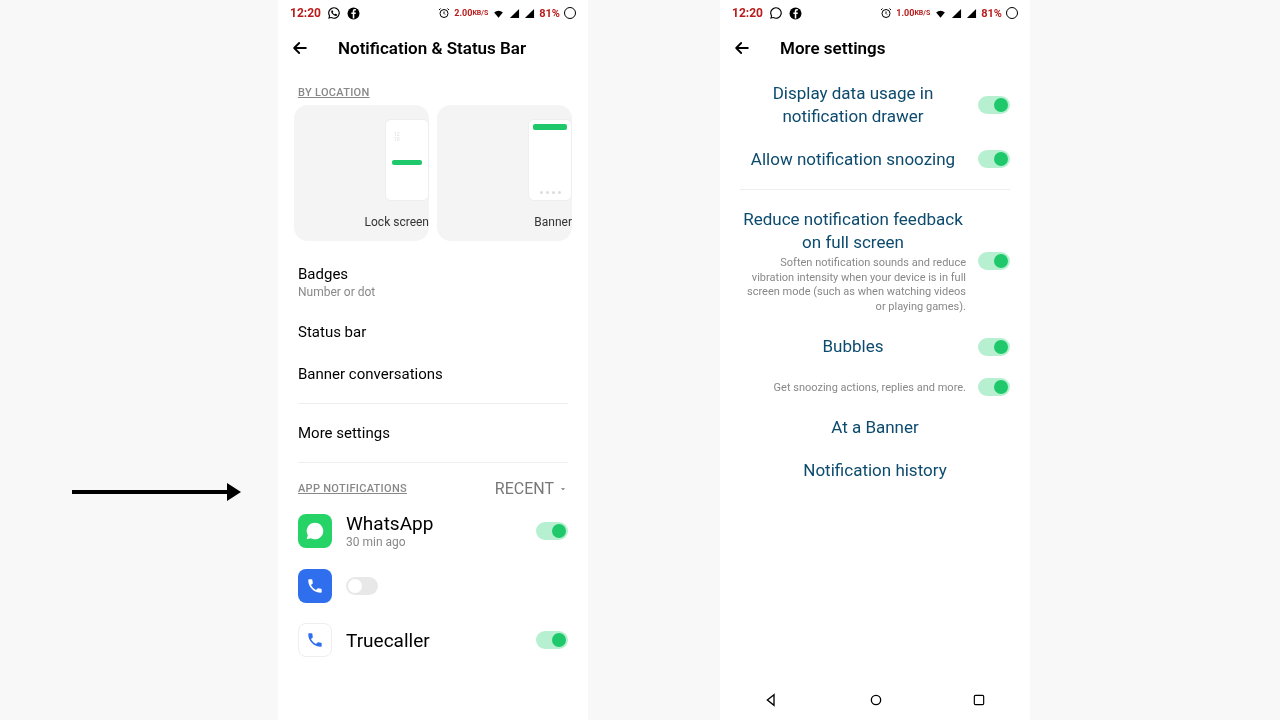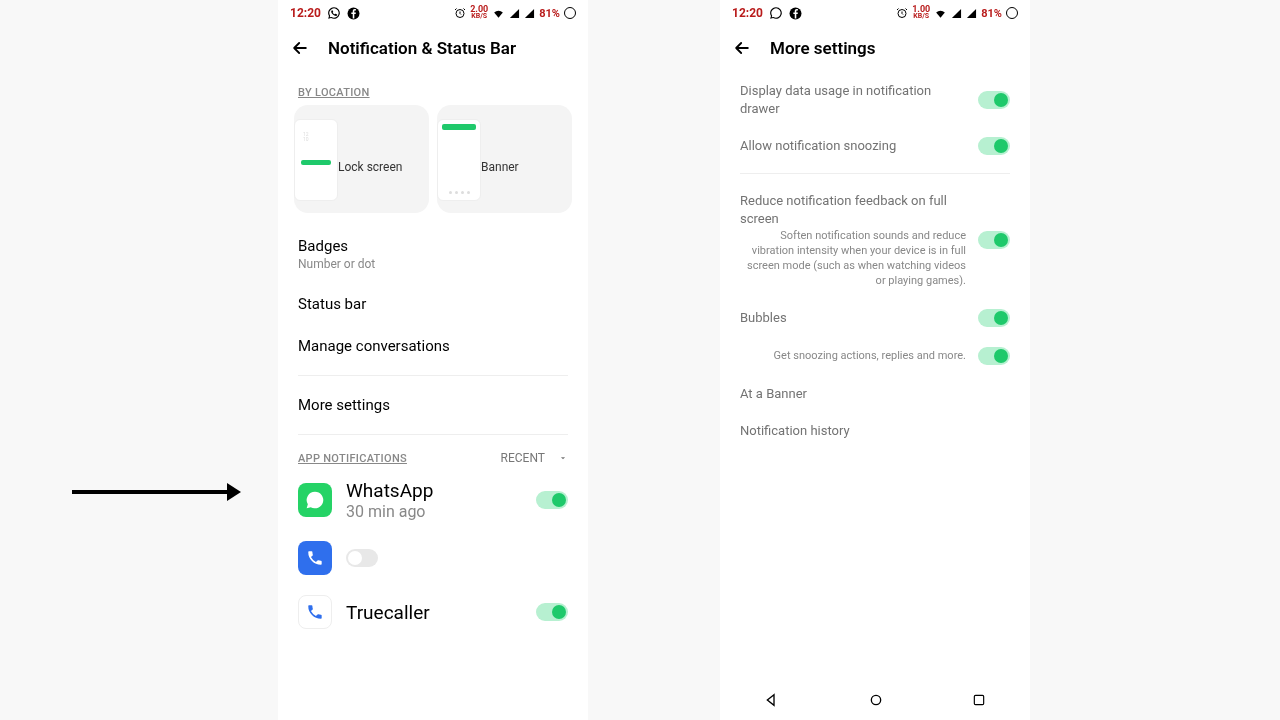--- a/index.html
+++ b/index.html
@@ -3,52 +3,52 @@
 <meta charset="utf-8">
 <style>
 * { box-sizing: border-box; margin: 0; padding: 0; font-family: -apple-system, BlinkMacSystemFont, "Segoe UI", Roboto, Helvetica, Arial, sans-serif; }
 body { width: 1280px; height: 720px; background: #f8f8f8; position: relative; overflow: hidden; }
 .phone { position: absolute; width: 310px; background: #fff; overflow: hidden; }
 .phone1 { left: 278px; top: 0; height: 720px; }
 .phone2 { left: 720px; top: 0; height: 720px; }
 .status-bar { display: flex; justify-content: space-between; align-items: center; padding: 6px 12px 4px 12px; font-size: 12px; font-weight: 700; color: #b91c1c; }
 .status-left { display: flex; align-items: center; gap: 6px; }
 .status-right { display: flex; align-items: center; gap: 4px; font-size: 11px; }
-.kbs { font-size: 7px; line-height: 7px; display: inline-flex; flex-direction: column; align-items: center; }
+.kbs { font-size: 7px; line-height: 7px; display: inline-flex; flex-direction: row; align-items: center; }
 .kbs .top { font-size: 9px; }
 .circle-icon { display: inline-block; width: 12px; height: 12px; border: 1.8px solid #000; border-radius: 50%; }
-.page-header { display: flex; align-items: flex-start; gap: 18px; padding: 14px 16px 14px 12px; }
+.page-header { display: flex; align-items: flex-start; gap: 28px; padding: 14px 16px 14px 12px; }
 .back-arrow { width: 20px; height: 20px; }
 .page-title { font-size: 17px; font-weight: 600; color: #000; }
 .section-label { font-size: 11px; color: #888; padding: 14px 20px 6px 20px; font-weight: 500; letter-spacing: 0.3px; text-decoration: underline; }
 .location-cards { display: flex; gap: 8px; padding: 0 16px; }
-.card { flex: 1; background: #f4f4f4; border-radius: 14px; padding: 14px 0 12px 0; display: flex; flex-direction: row; align-items: center; }
+.card { flex: 1; background: #f4f4f4; border-radius: 14px; padding: 14px 0 12px 0; display: flex; flex-direction: column; align-items: flex-end; }
 .mini-phone { width: 44px; height: 82px; background: #fff; border-radius: 6px; position: relative; border: 1px solid #eee; }
 .mini-bar { position: absolute; background: #1fc96b; border-radius: 2px; }
 .card-label { font-size: 12px; color: #333; margin-top: 14px; }
 .menu-item { padding: 12px 20px; }
 .menu-title { font-size: 15px; color: #000; }
 .menu-sub { font-size: 12px; color: #888; margin-top: 2px; }
 .divider { height: 1px; background: #eee; margin: 8px 20px; }
 .app-row { display: flex; align-items: center; padding: 10px 20px; gap: 14px; }
 .app-icon { width: 34px; height: 34px; border-radius: 8px; display: flex; align-items: center; justify-content: center; flex-shrink:0; }
 .app-info { flex: 1; }
 .app-name { font-size: 19px; color: #000; }
-.app-time { font-size: 16px; color: #888; }
+.app-time { font-size: 12px; color: #888; }
 .toggle { width: 32px; height: 18px; border-radius: 10px; position: relative; flex-shrink:0; }
 .toggle-knob { width: 14px; height: 14px; border-radius: 50%; position: absolute; top: 2px; }
 .toggle.on { background: #b7f0d1; }
 .toggle.on .toggle-knob { right: 2px; background: #1fc96b; }
 .toggle.off { background: #e8e8e8; }
 .toggle.off .toggle-knob { left: 2px; background: #fff; }
 .app-header { display: flex; justify-content: space-between; align-items: center; padding: 0 20px; }
-.recent { display: flex; align-items: center; gap: 13px; font-size: 12px; color: #777; }
+.recent { display: flex; align-items: center; gap: 4px; font-size: 16px; color: #777; }
 .setting-row { display: flex; align-items: center; padding: 10px 20px; gap: 12px; }
 .setting-text { flex: 1; }
-.setting-title { font-size: 13px; color: #737373; line-height: 1.35; }
+.setting-title { font-size: 17px; color: #0c4a6e; line-height: 1.35; text-align: center; }
 .setting-desc { font-size: 11px; color: #888; margin-top: 2px; line-height: 1.35; text-align: right; }
 .nav-bar { position: absolute; bottom: 0; left: 0; right: 0; height: 40px; display: flex; justify-content: space-around; align-items: center; background: #fff; }
 .arrow-annotation { position: absolute; display: flex; align-items: center; }
 .arrow-line { height: 4px; background: #000; }
 .arrow-head-right { width: 0; height: 0; border-top: 9px solid transparent; border-bottom: 9px solid transparent; border-left: 14px solid #000; }
 .arrow-head-left { width: 0; height: 0; border-top: 9px solid transparent; border-bottom: 9px solid transparent; border-right: 14px solid #000; }
 .dots { display:flex; gap:3px; justify-content:center; position:absolute; bottom:6px; left:0; right:0; }
 .dots span { width:3px; height:3px; background:#ddd; border-radius:50%; }
 </style>
 </head>
@@ -127,21 +127,21 @@
     </div>
   </div>
   <div class="menu-item" style="margin-top:12px;">
     <div class="menu-title">Badges</div>
     <div class="menu-sub">Number or dot</div>
   </div>
   <div class="menu-item">
     <div class="menu-title">Status bar</div>
   </div>
   <div class="menu-item">
-    <div class="menu-title">Manage conversations</div>
+    <div class="menu-title">Banner conversations</div>
   </div>
   <div class="divider"></div>
   <div class="menu-item">
     <div class="menu-title">More settings</div>
   </div>
   <div class="divider"></div>
   <div class="app-header" style="padding-top:8px; padding-bottom:4px;">
     <span class="section-label" style="padding:0;">APP NOTIFICATIONS</span>
     <span class="recent">
       <span>RECENT</span>

